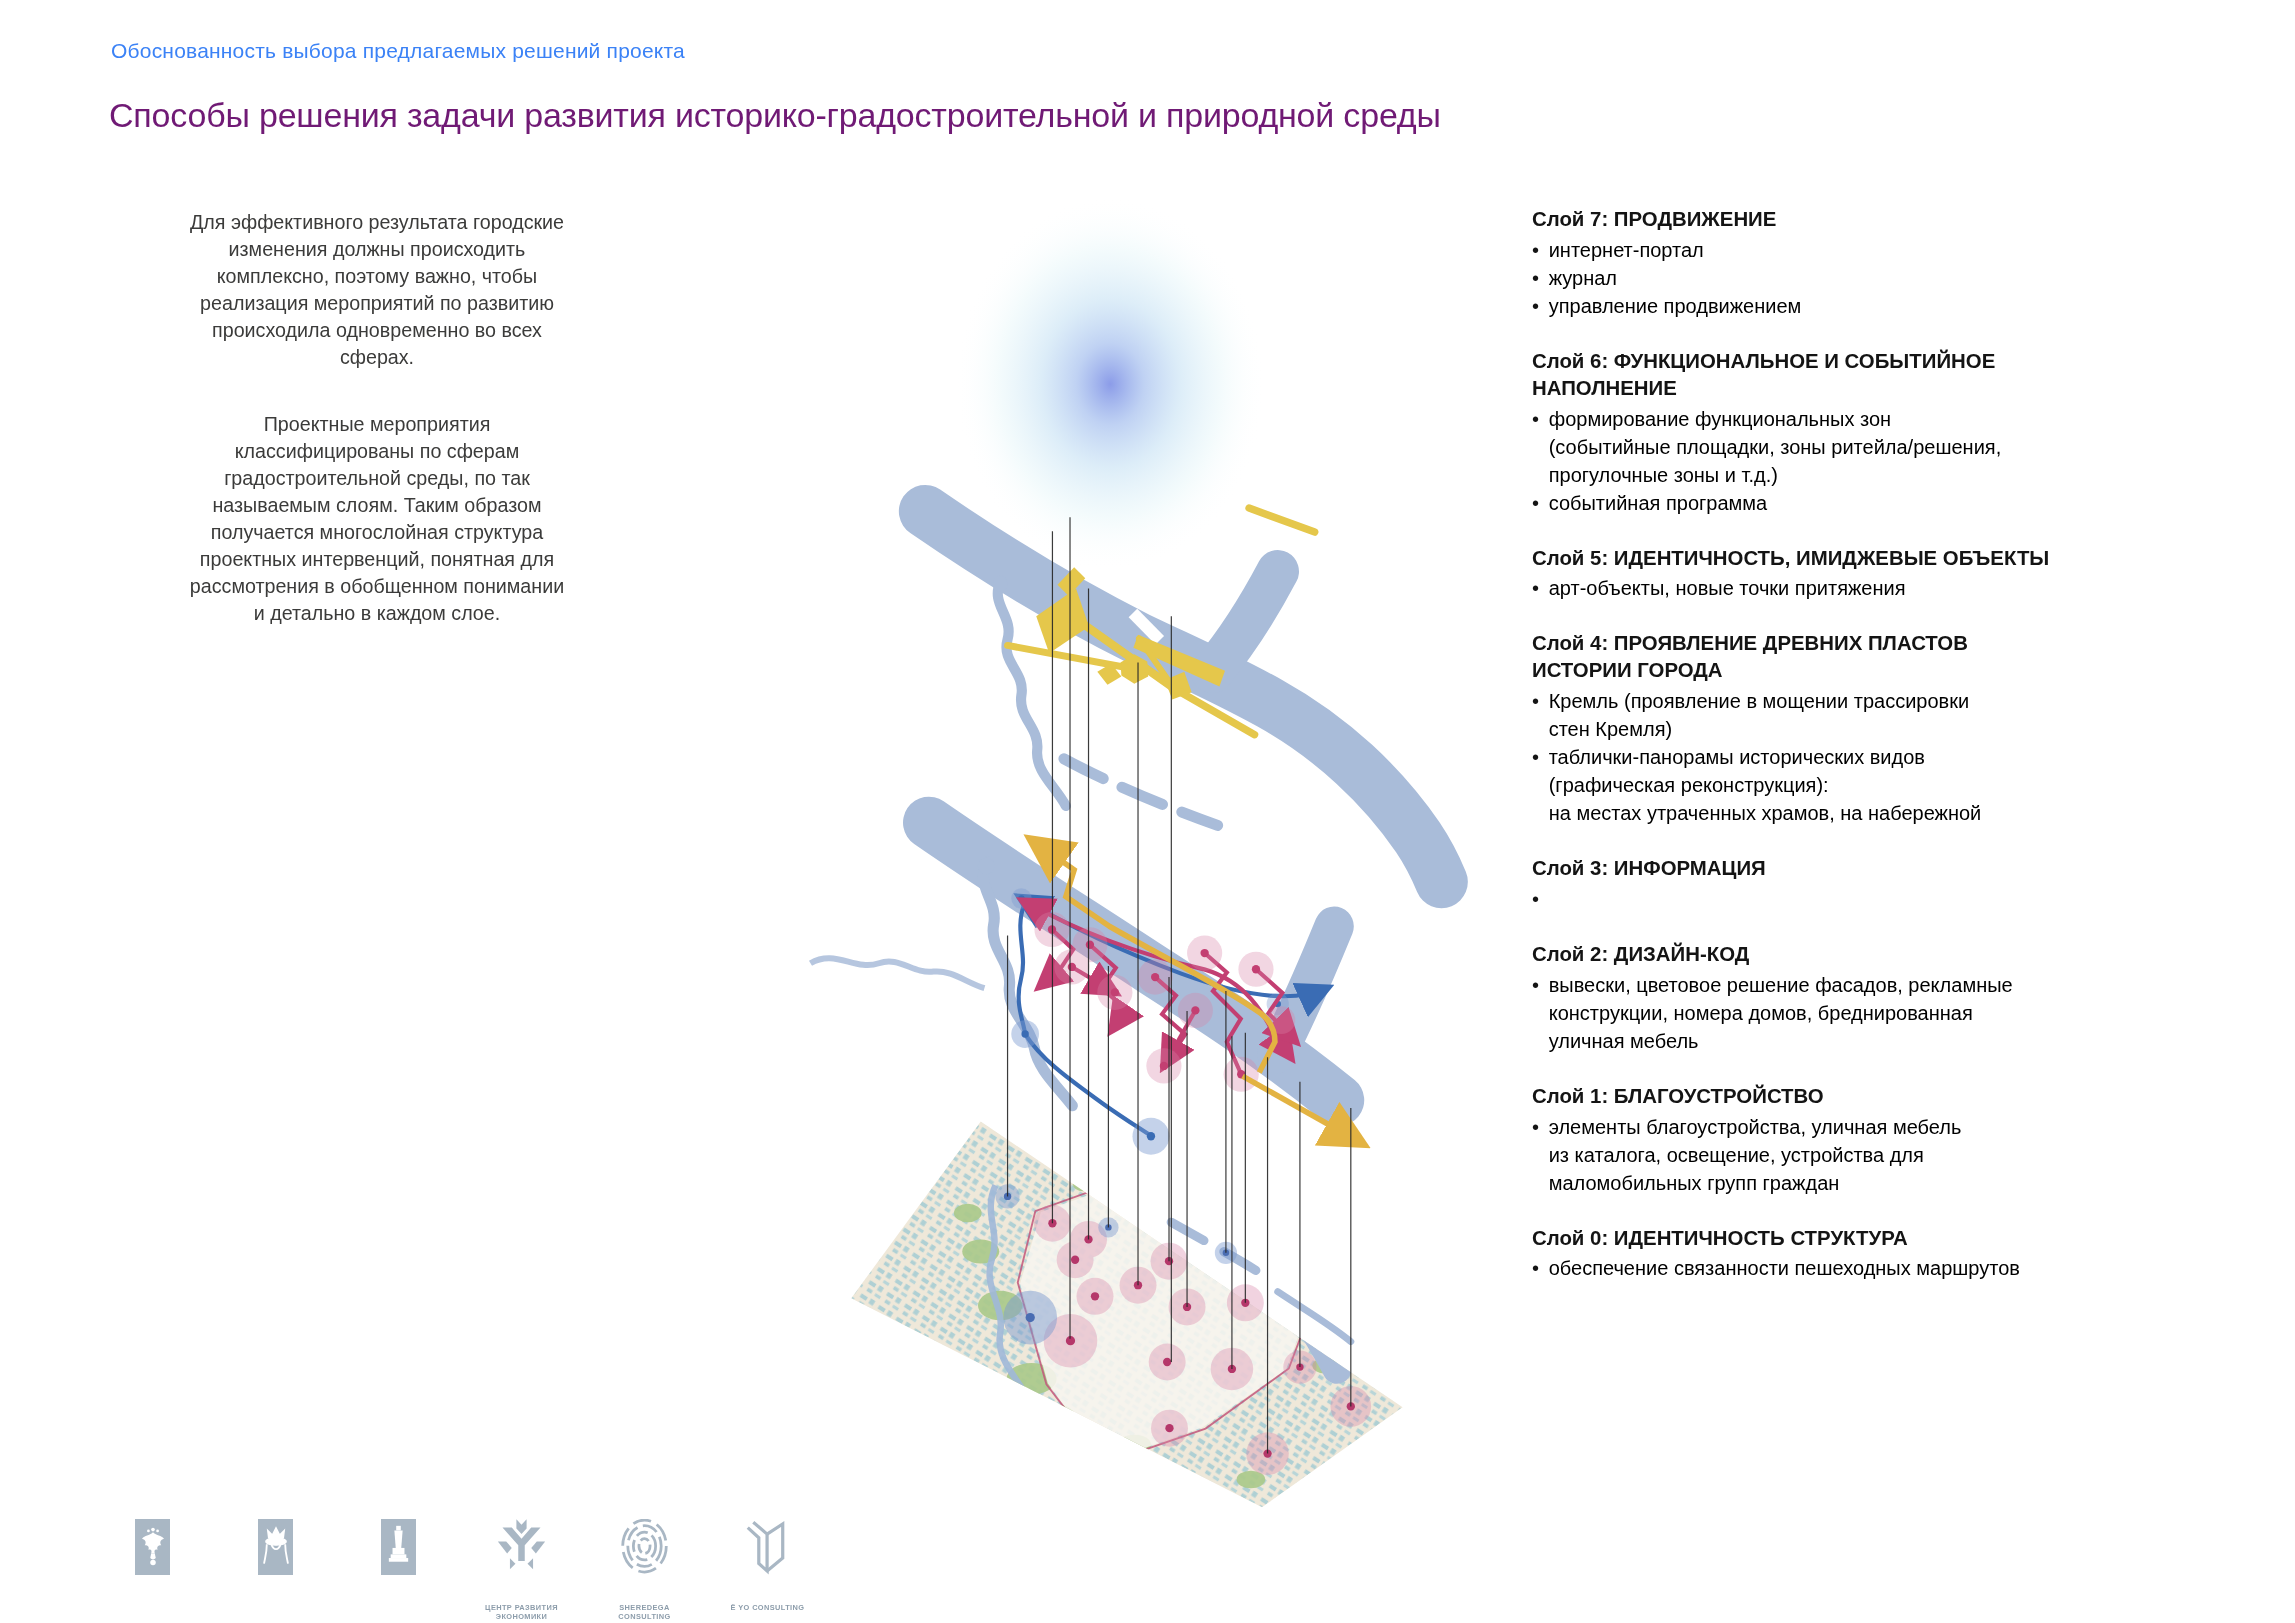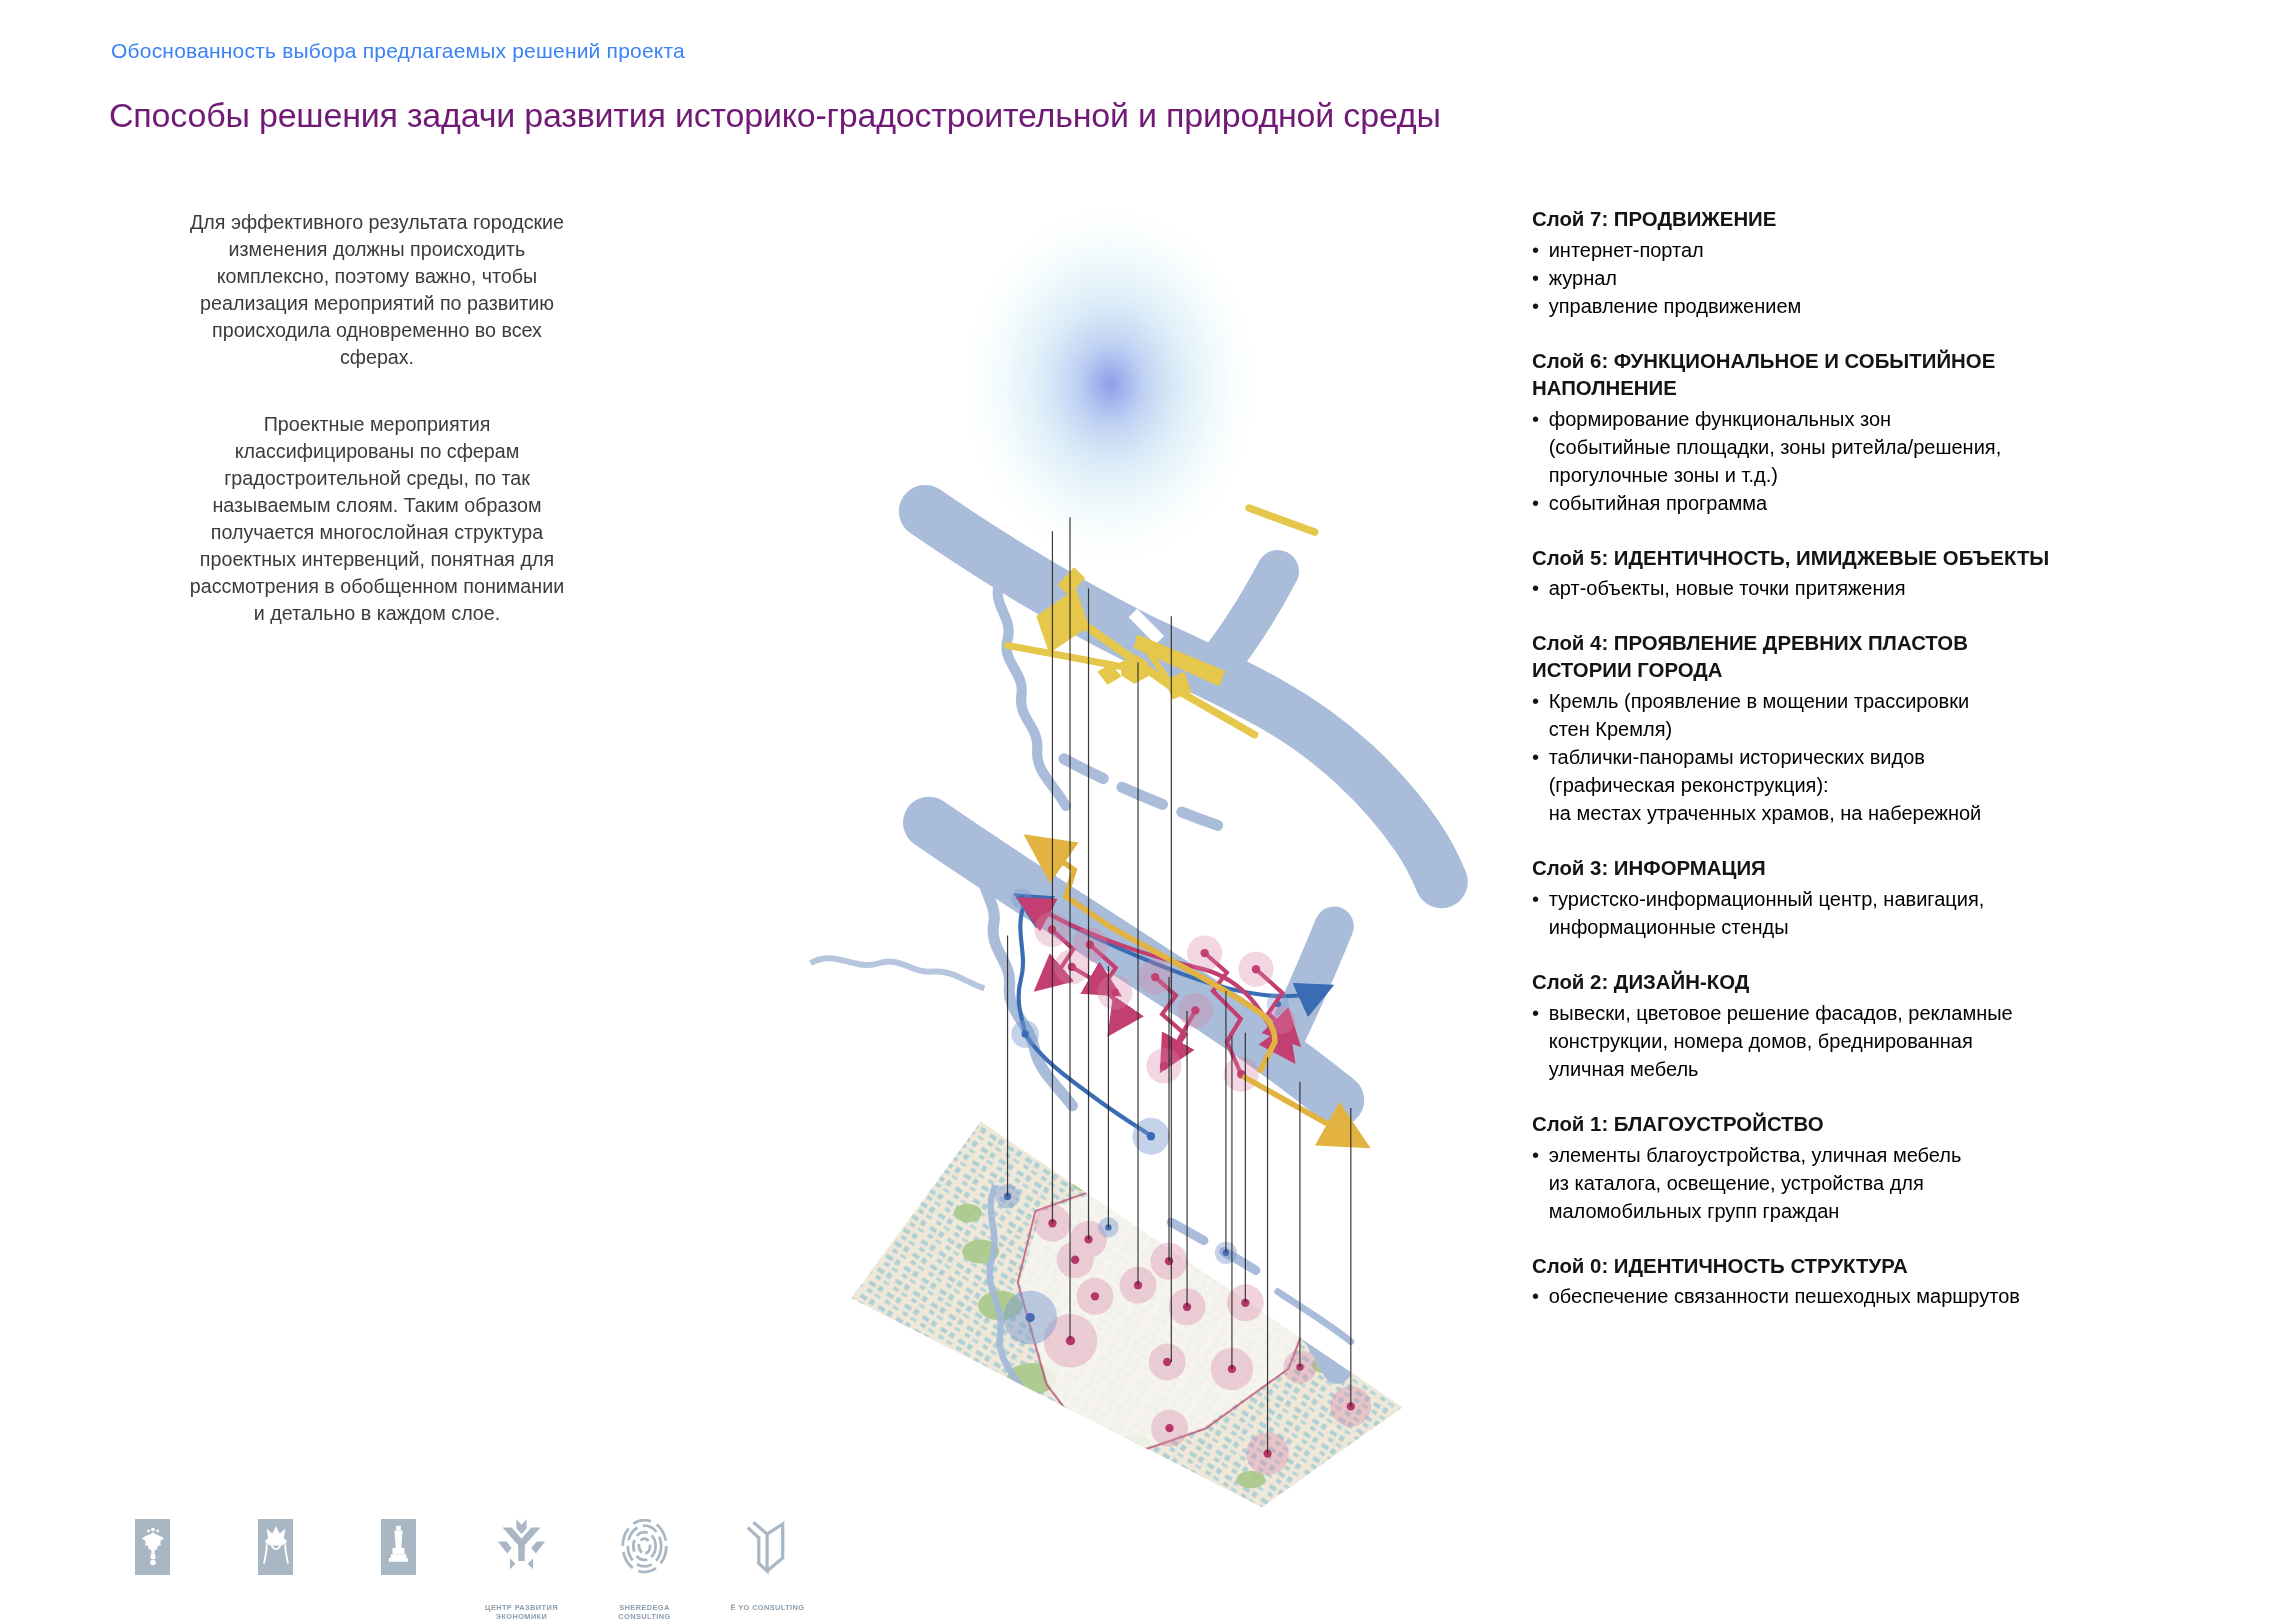--- a/index.html
+++ b/index.html
@@ -340,22 +340,20 @@
         <span class="bullet-mark">•</span>
         <span class="bullet-text">таблички-панорамы исторических видов
 (графическая реконструкция):
 на местах утраченных храмов, на набережной</span>
       </div>
     </section>
     <section class="layer-section">
       <div class="layer-heading">Слой 3: ИНФОРМАЦИЯ</div>
       <div class="bullet">
         <span class="bullet-mark">•</span>
-        <span class="bullet-text">туристско-информационный центр, навигация,
-информационные стенды</span>
       </div>
     </section>
     <section class="layer-section">
       <div class="layer-heading">Слой 2: ДИЗАЙН-КОД</div>
       <div class="bullet">
         <span class="bullet-mark">•</span>
         <span class="bullet-text">вывески, цветовое решение фасадов, рекламные
 конструкции, номера домов, бреднированная
 уличная мебель</span>
       </div>

